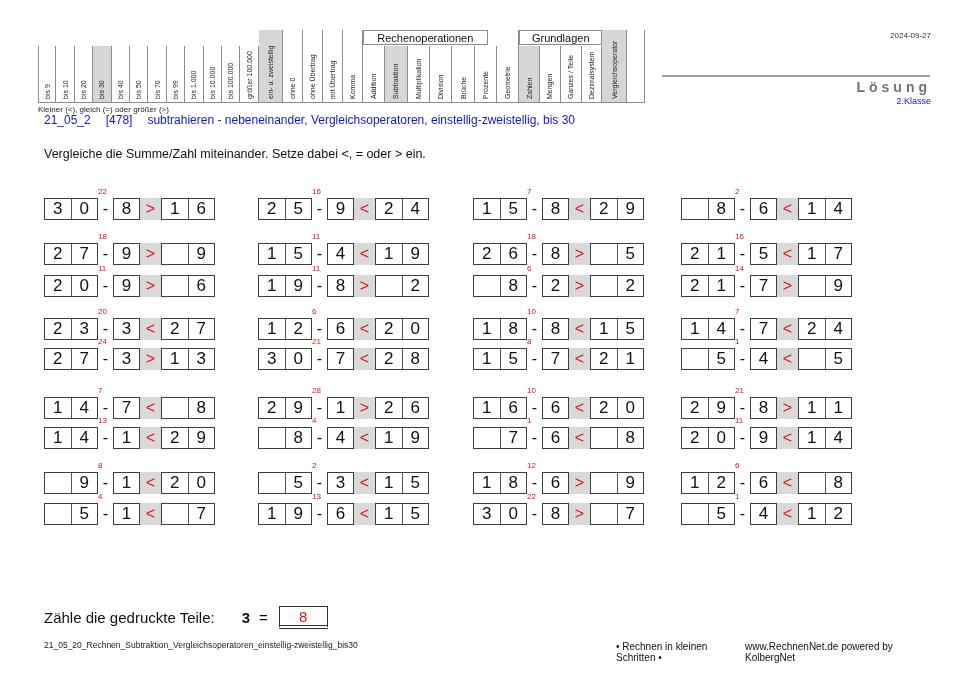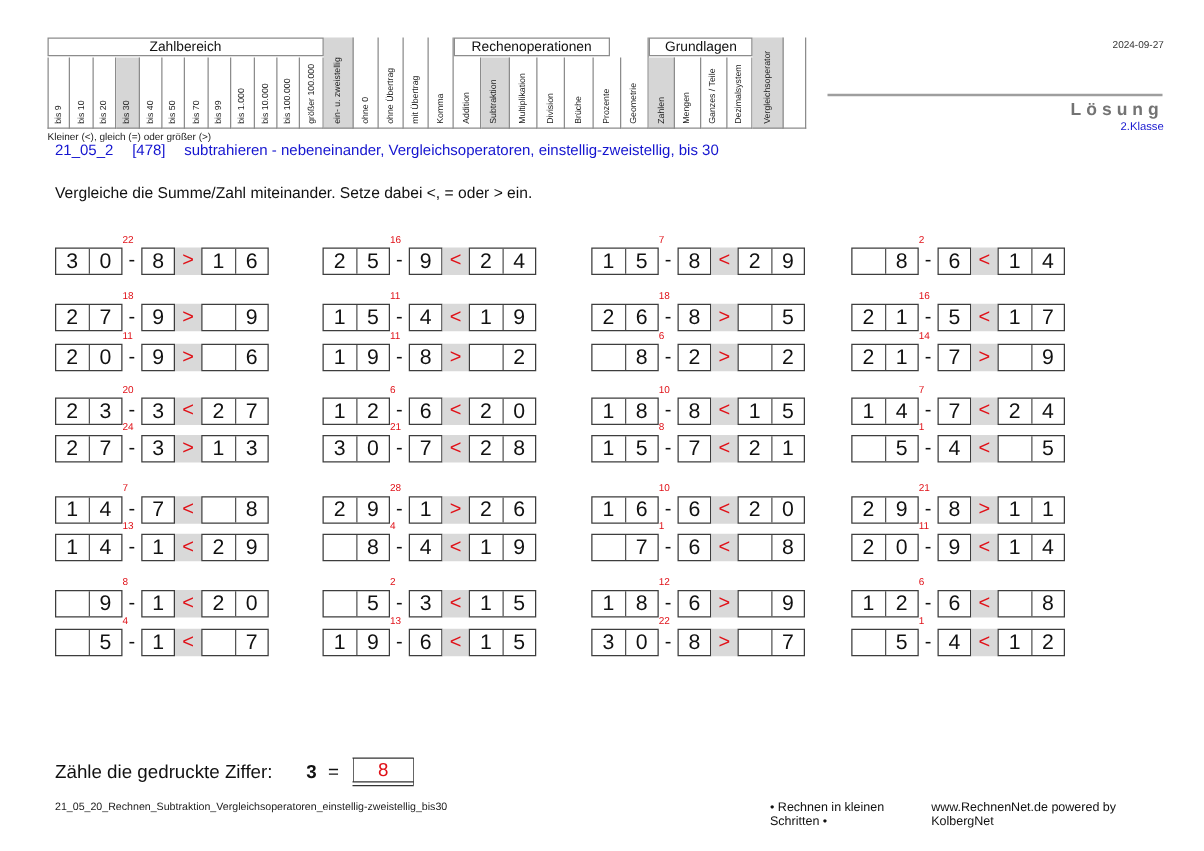--- a/index.html
+++ b/index.html
@@ -148,21 +148,20 @@
       </div>
       <div class="hcol" style="left: 543.6px; width: 20.8px;">
         <span class="vlab" style="left: 14.4px;">Dezimalsystem</span>
       </div>
       <div class="hcol full hl" style="left: 564.4px; width: 25px;">
         <span class="vlab" style="left: 16.5px;">Vergleichsoperator</span>
       </div>
       <div class="hcol full" style="left: 589.4px; width: 18px;">
         <span class="vlab" style="left: 13px;"></span>
       </div>
-      <div class="gtitle" style="left: 0px; width: 220.8px;">Zahlbereich</div>
       <div class="gtitle" style="left: 324.8px; width: 125px;">Rechenoperationen</div>
       <div class="gtitle" style="left: 481.2px; width: 83.2px;">Grundlagen</div>
     </div>
 
   <div class="date">2024-09-27</div>
   <div class="rline"></div>
   <div class="loesung">Lösung</div>
   <div class="klasse">2.Klasse</div>
 
   <div class="knote">Kleiner (&lt;), gleich (=) oder größer (&gt;)</div>
@@ -744,21 +743,21 @@
         </div>
         <div class="opcell">&lt;</div>
         <div class="box rgt">
           <span class="cell">1</span>
           <span class="cell cl">2</span>
         </div>
       </div>
     </div>
 
   <div class="countrow">
-    <span>Zähle die gedruckte Ziffer:</span>
+    <span>Zähle die gedruckte Teile:</span>
     <span class="cd">3</span>
     <span class="ce">=</span>
     <span class="cbox">
       <span class="cans">8</span>
     </span>
   </div>
 
   <div class="fname">21_05_20_Rechnen_Subtraktion_Vergleichsoperatoren_einstellig-zweistellig_bis30</div>
   <div class="footline">
     <span>• Rechnen in kleinen Schritten •</span>

